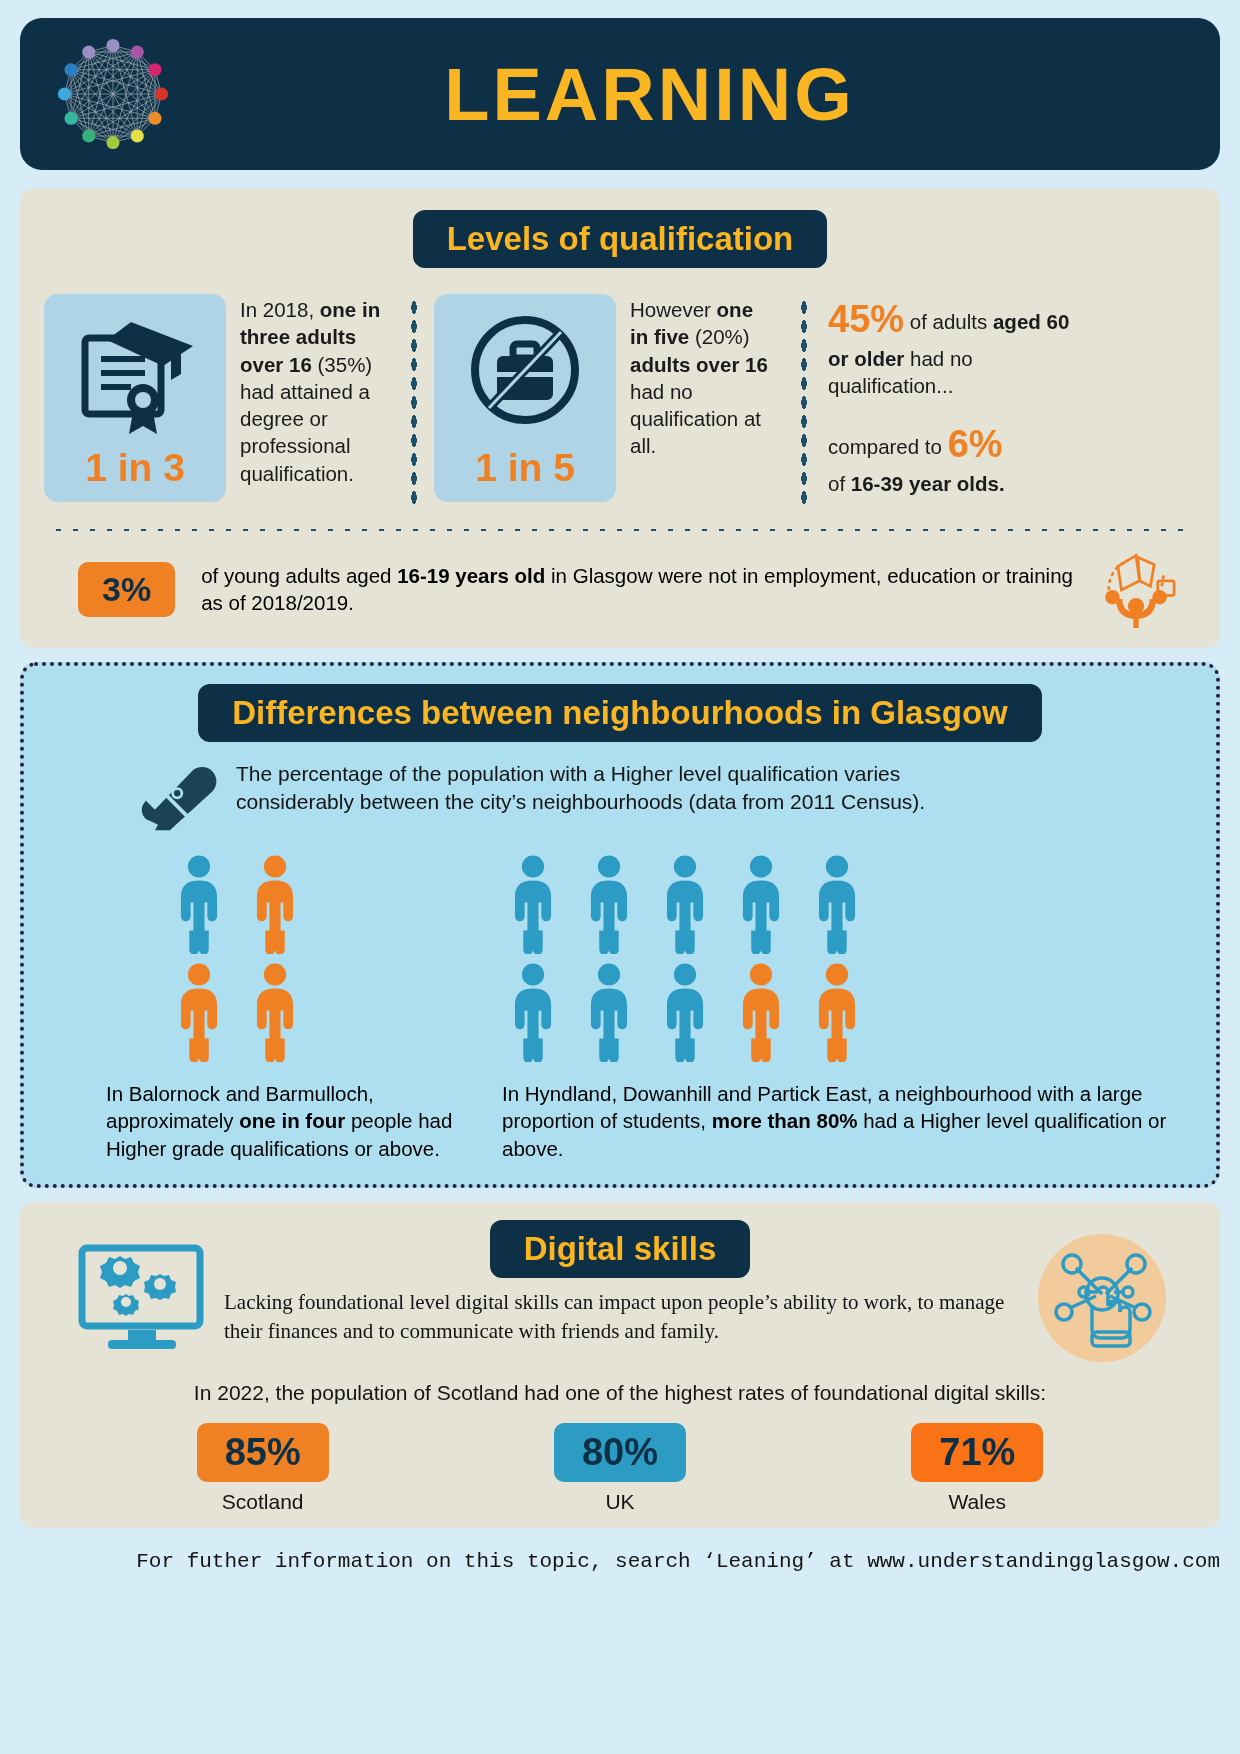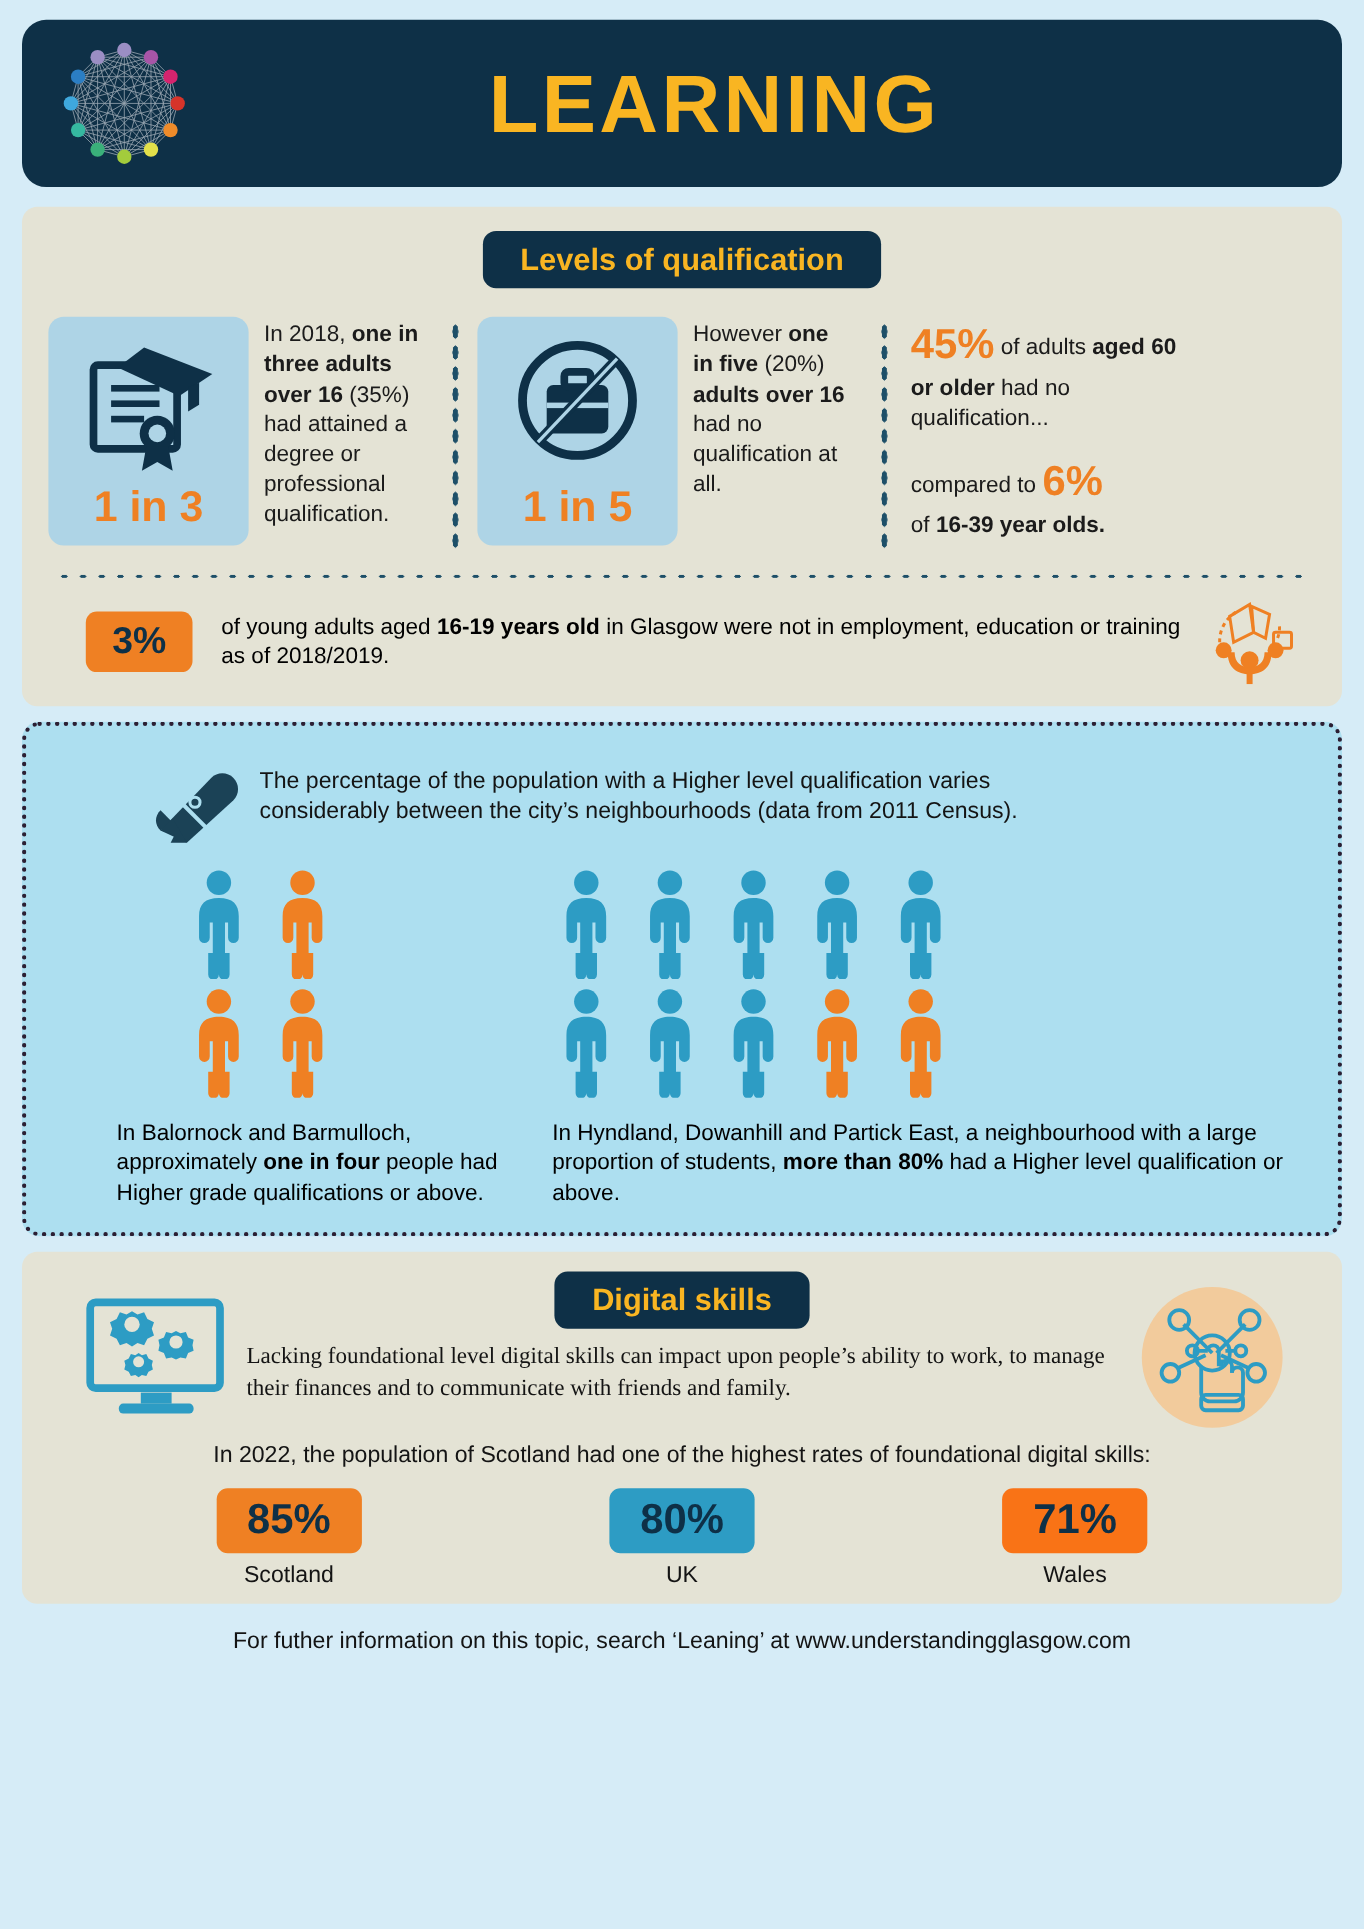--- a/index.html
+++ b/index.html
@@ -47,21 +47,21 @@
     border-radius: 16px;
     border: 4px dotted #2c1f33;
     padding: 18px 24px 22px 24px;
     margin-top: 14px;
     position: relative;
   }
   .pill {
     background: #0e3047;
     color: #f9b522;
     border-radius: 12px;
-    font-size: 28px;
+    font-size: 33px;
     font-weight: bold;
     text-align: center;
     padding: 10px 34px;
     display: inline-block;
   }
   .pill-wrap { text-align: center; }
 
   
   .qual-row {
     display: flex;
@@ -164,21 +164,21 @@
   }
   .dig-sub { text-align: center; font-size: 21px; margin-top: 36px; color: #141414; }
   .stats-row { display: flex; justify-content: space-around; margin-top: 18px; padding: 0 40px; }
   .stat-item { text-align: center; width: 220px; }
   .stat-chip {
     border-radius: 10px; color: #0e3047; font-size: 38px; font-weight: bold;
     padding: 8px 0; width: 132px; margin: 0 auto;
   }
   .stat-label { font-size: 21px; margin-top: 8px; color: #141414; }
 
-  .footer { text-align: center; font-size: 21px; color: #141414; margin-top: 22px; padding-bottom: 6px; }
+  .footer { text-align: right; font-size: 21px; color: #141414; margin-top: 22px; padding-bottom: 6px; font-family: Liberation Mono, monospace; }
   b, .b { font-weight: bold; }
 </style>
 </head>
 <body>
 
 <div class="page">
 
   <div class="header">
     <svg class="logo" viewBox="0 0 150 150">
       <g stroke="#b9c2ca" stroke-width="0.9" opacity="0.85" fill="none">
@@ -342,20 +342,23 @@
         <path d="M30 18 L50 6 L54 34 L34 44 Z" fill="none" stroke="#ef8023" stroke-width="3"></path>
         <path d="M52 8 L70 16 L66 40 L54 34 Z" fill="none" stroke="#ef8023" stroke-width="3"></path>
         <rect x="74" y="34" width="18" height="16" rx="2" fill="none" stroke="#ef8023" stroke-width="3"></rect>
         <path d="M20 44 a34 34 0 0 1 16 -30" fill="none" stroke="#ef8023" stroke-width="3" stroke-dasharray="4 4"></path>
         <path d="M80 28 a30 30 0 0 1 -2 12" fill="none" stroke="#ef8023" stroke-width="3" stroke-dasharray="4 4"></path>
       </svg>
     </div>
   </div>
 
   <div class="sec-blue">
+    <div class="pill-wrap">
+      <div class="pill">Differences between neighbourhoods in Glasgow</div>
+    </div>
 
     <div class="nb-intro">
       <svg class="scroll-icon" viewBox="0 0 90 76">
         <path d="M8 62 L58 10 c6 -6 16 -6 22 0 c6 6 6 16 0 22 L34 74 z" fill="#1b4256"></path>
         <path d="M8 62 c-6 -6 -6 -14 0 -20 l12 12 z" fill="#1b4256"></path>
         <path d="M30 36 L56 62" stroke="#addff0" stroke-width="4" fill="none"></path>
         <circle cx="42" cy="34" r="5" fill="none" stroke="#addff0" stroke-width="3"></circle>
         <path d="M20 50 L8 62 L22 66 L18 74 L34 74" fill="#1b4256"></path>
       </svg>
       <div class="nb-intro-text">The percentage of the population with a Higher level qualification varies considerably between the city’s neighbourhoods (data from 2011 Census).</div>

